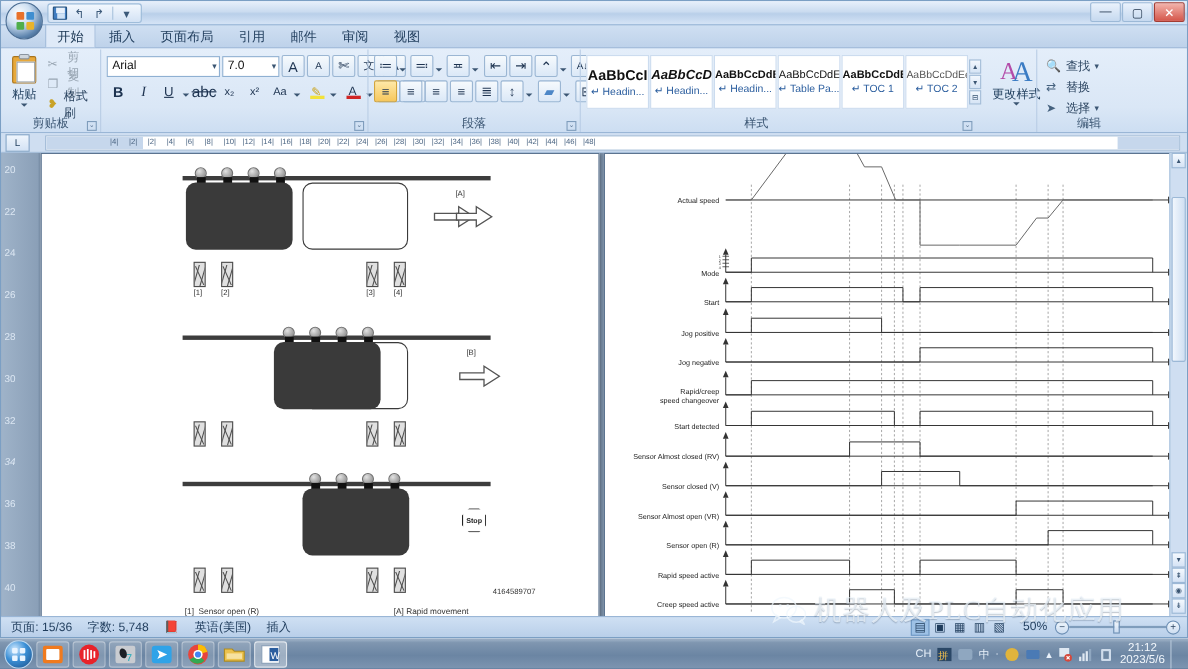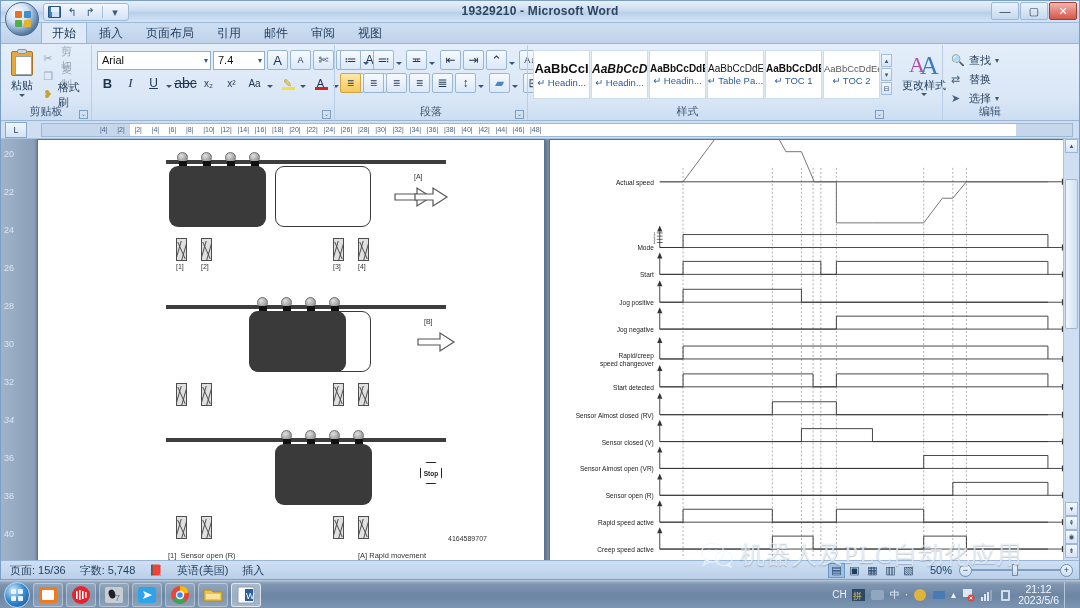--- a/index.html
+++ b/index.html
@@ -245,21 +245,20 @@
       </div>
       <div class="qat">
         <div class="qbtn">
             <span class="save-ico"></span>
           </div>
         <div class="qbtn">↰</div>
         <div class="qbtn">↱</div>
         <div class="sep"></div>
         <div class="qbtn">▾</div>
       </div>
-      <div class="title-text">19329210 - Microsoft Word</div>
       <div class="winbtns">
         <div>—</div>
         <div>▢</div>
         <div class="close">✕</div>
       </div>
     </div>
 
     <div class="tabstrip">
       <div class="tab active">开始</div>
       <div class="tab">插入</div>
@@ -298,26 +297,26 @@
             </div>
           </div>
         </div>
         <div class="glabel">剪贴板</div>
         <div class="dialog-launcher">⌄</div>
       </div>
 
       <div class="rgroup" style="width:243px">
         <div style="padding-top:3px">
           <div class="fontrow">
-            <div class="combo" style="width:114px">
+            <div class="combo" style="width:103px">
               <span class="cv">Arial</span>
               <span style="font-size:8px;color:#3b5673">▾</span>
             </div>
             <div class="combo" style="width:52px">
-              <span class="cv">7.4</span>
+              <span class="cv">7.0</span>
               <span style="font-size:8px;color:#3b5673">▾</span>
             </div>
             <div class="ibtn box">
                 <span style="font-size:13px">A</span>
               </div>
             <div class="ibtn box">
                 <span style="font-size:9px">A</span>
               </div>
             <div class="ibtn box">
                 <span>✄</span>

